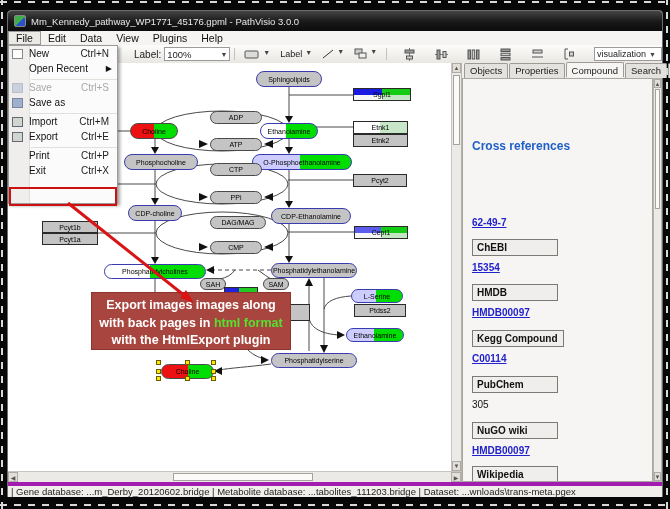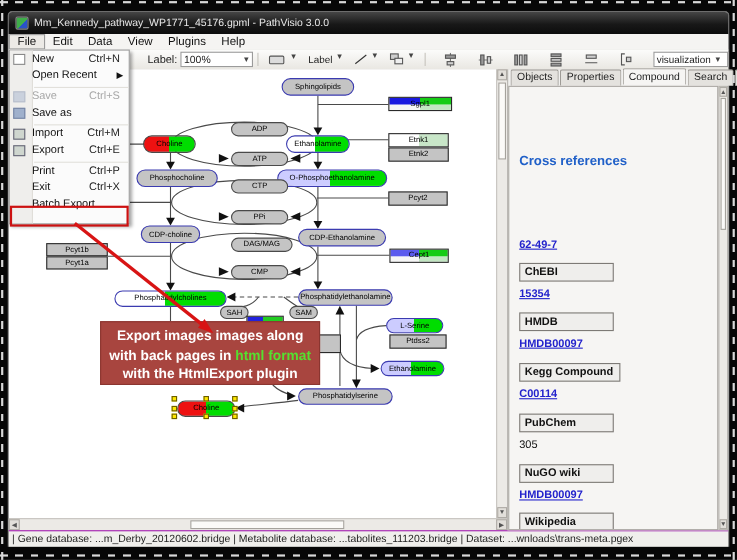--- a/index.html
+++ b/index.html
@@ -76,21 +76,21 @@
         z-index:21;box-sizing:border-box;}
 
   
   .vscroll{position:absolute;left:443px;top:52px;width:10px;height:408px;background:#eceae6;
         border-left:1px solid #c7c4bf;box-sizing:border-box;}
   .vscroll .arr,.pscroll .arr,.hscroll .arr{position:absolute;background:#e2dfda;border:1px solid #aeaba5;
         font-size:6px;color:#555;display:flex;align-items:center;justify-content:center;box-sizing:border-box;}
   .hscroll{position:absolute;left:0;top:460px;width:453px;height:11px;background:#eceae6;
         border-top:1px solid #c7c4bf;box-sizing:border-box;}
   .statusbar{position:absolute;left:0;top:471px;width:654px;height:15px;background:#f0efec;
-        border-top:1px solid #a21caf;font-size:9.5px;color:#222;display:flex;align-items:center;
+        border-top:4px solid #a21caf;font-size:9.5px;color:#222;display:flex;align-items:center;
         padding-left:3px;white-space:nowrap;overflow:hidden;box-sizing:border-box;}
 
   
   .panel{position:absolute;left:453px;top:52px;width:201px;height:419px;background:#f1f0ee;
         border-left:1px solid #b5b2ad;box-sizing:border-box;}
   .tabs{position:absolute;left:2px;top:0;height:15px;display:flex;font-size:9.5px;}
   .tab{padding:1px 5px 0 5px;border:1px solid #9e9b96;border-bottom:none;background:#e4e2de;
         margin-right:1px;border-radius:2px 2px 0 0;color:#222;}
   .tab.active{background:#f6f5f3;position:relative;top:-1px;padding-top:2px;}
   .pcontent{position:absolute;left:0;top:15px;right:9px;bottom:0;border:1px solid #aaa7a2;
@@ -399,24 +399,20 @@
       <div class="fm-item">
         <span class="mi-icon"></span>
         <span class="lbl">Print</span>
         <span class="sc">Ctrl+P</span>
       </div>
       <div class="fm-item">
         <span class="mi-icon"></span>
         <span class="lbl">Exit</span>
         <span class="sc">Ctrl+X</span>
       </div>
-      <div class="fm-item">
-        <span class="mi-icon"></span>
-        <span class="lbl">Batch Export</span>
-      </div>
     </div>
   </div>
   <div class="redbox"></div>
 
   <svg class="overlay-svg">
     <line x1="60" y1="192" x2="177" y2="285" stroke="#d81414" stroke-width="3"></line>
     <polygon points="186,292 172,287 178,279" fill="#d81414"></polygon>
   </svg>
 
 </div>

